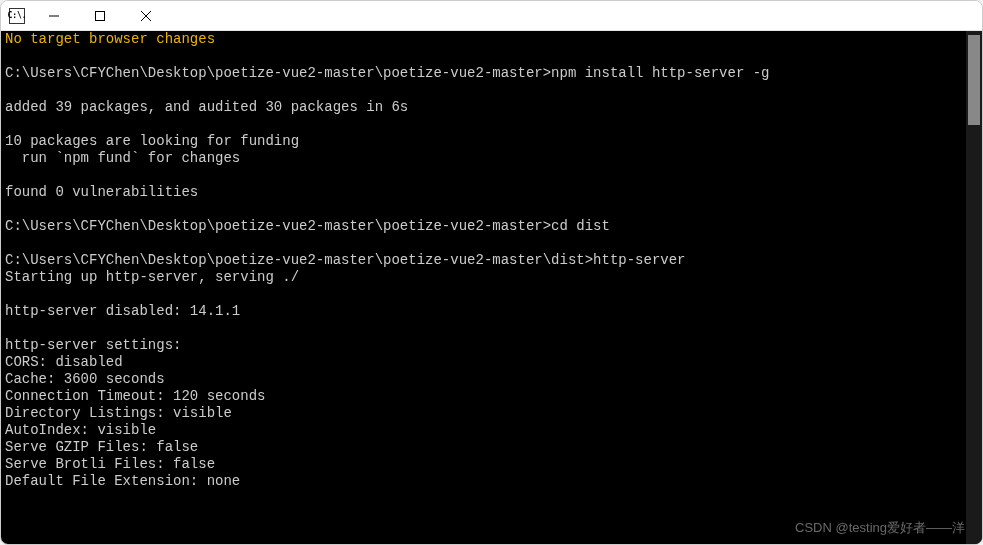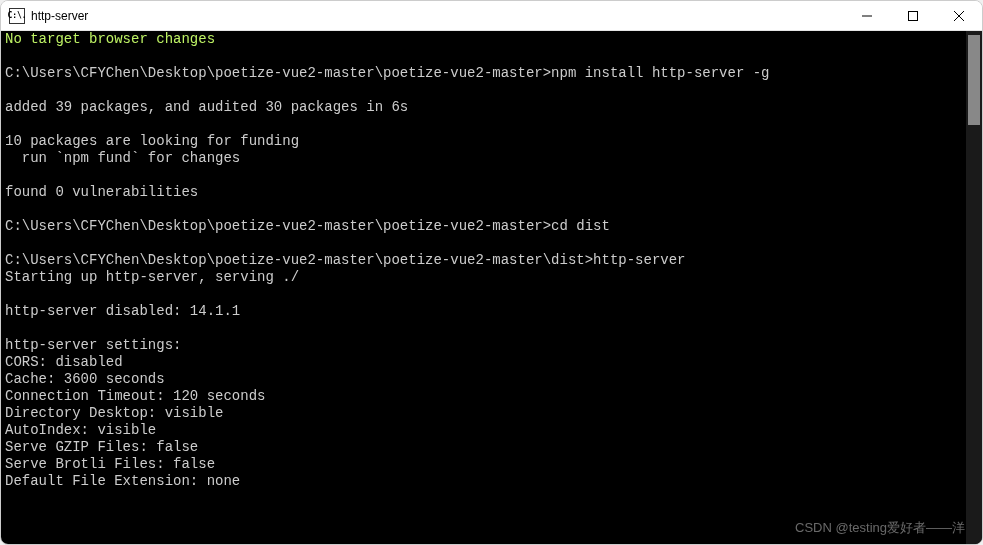--- a/index.html
+++ b/index.html
@@ -83,21 +83,21 @@
       flex: 1;
       padding: 0px 4px;
       color: #cccccc;
       font-family: "SimSun", "NSimSun", Consolas, "Courier New", monospace;
       font-size: 14px;
       line-height: 17px;
       white-space: pre;
       overflow: hidden;
     }
     .green-text {
-      color: #bef264;
+      color: #eab308;
       margin-top: 28px;
     }
     .scrollbar-track {
       width: 16px;
       background: #1a1a1a;
       position: relative;
     }
     .scrollbar-thumb {
       position: absolute;
       top: 4px;
@@ -116,21 +116,20 @@
       color: rgba(140, 140, 140, 0.75);
       pointer-events: none;
     }
   </style>
 </head>
 <body>
 
 <div class="window">
   <div class="titlebar">
     <span class="titlebar-icon">C:\.</span>
-    <span class="titlebar-title">http-server</span>
     <div class="titlebar-buttons">
       <div class="titlebar-btn">
         <svg width="10" height="10" viewBox="0 0 10 10">
             <line x1="0" y1="5" x2="10" y2="5"></line>
           </svg>
       </div>
       <div class="titlebar-btn">
         <svg width="10" height="10" viewBox="0 0 10 10">
             <rect x="0.5" y="0.5" width="9" height="9"></rect>
           </svg>
@@ -159,21 +158,21 @@
 <span></span>
 <span>C:\Users\CFYChen\Desktop\poetize-vue2-master\poetize-vue2-master\dist&gt;http-server</span>
 <span>Starting up http-server, serving ./</span>
 <span></span>
 <span>http-server disabled: 14.1.1</span>
 <span></span>
 <span>http-server settings:</span>
 <span>CORS: disabled</span>
 <span>Cache: 3600 seconds</span>
 <span>Connection Timeout: 120 seconds</span>
-<span>Directory Desktop: visible</span>
+<span>Directory Listings: visible</span>
 <span>AutoIndex: visible</span>
 <span>Serve GZIP Files: false</span>
 <span>Serve Brotli Files: false</span>
 <span>Default File Extension: none</span></div>
     <div class="scrollbar-track">
       <div class="scrollbar-thumb"></div>
     </div>
   </div>
 </div>
 

